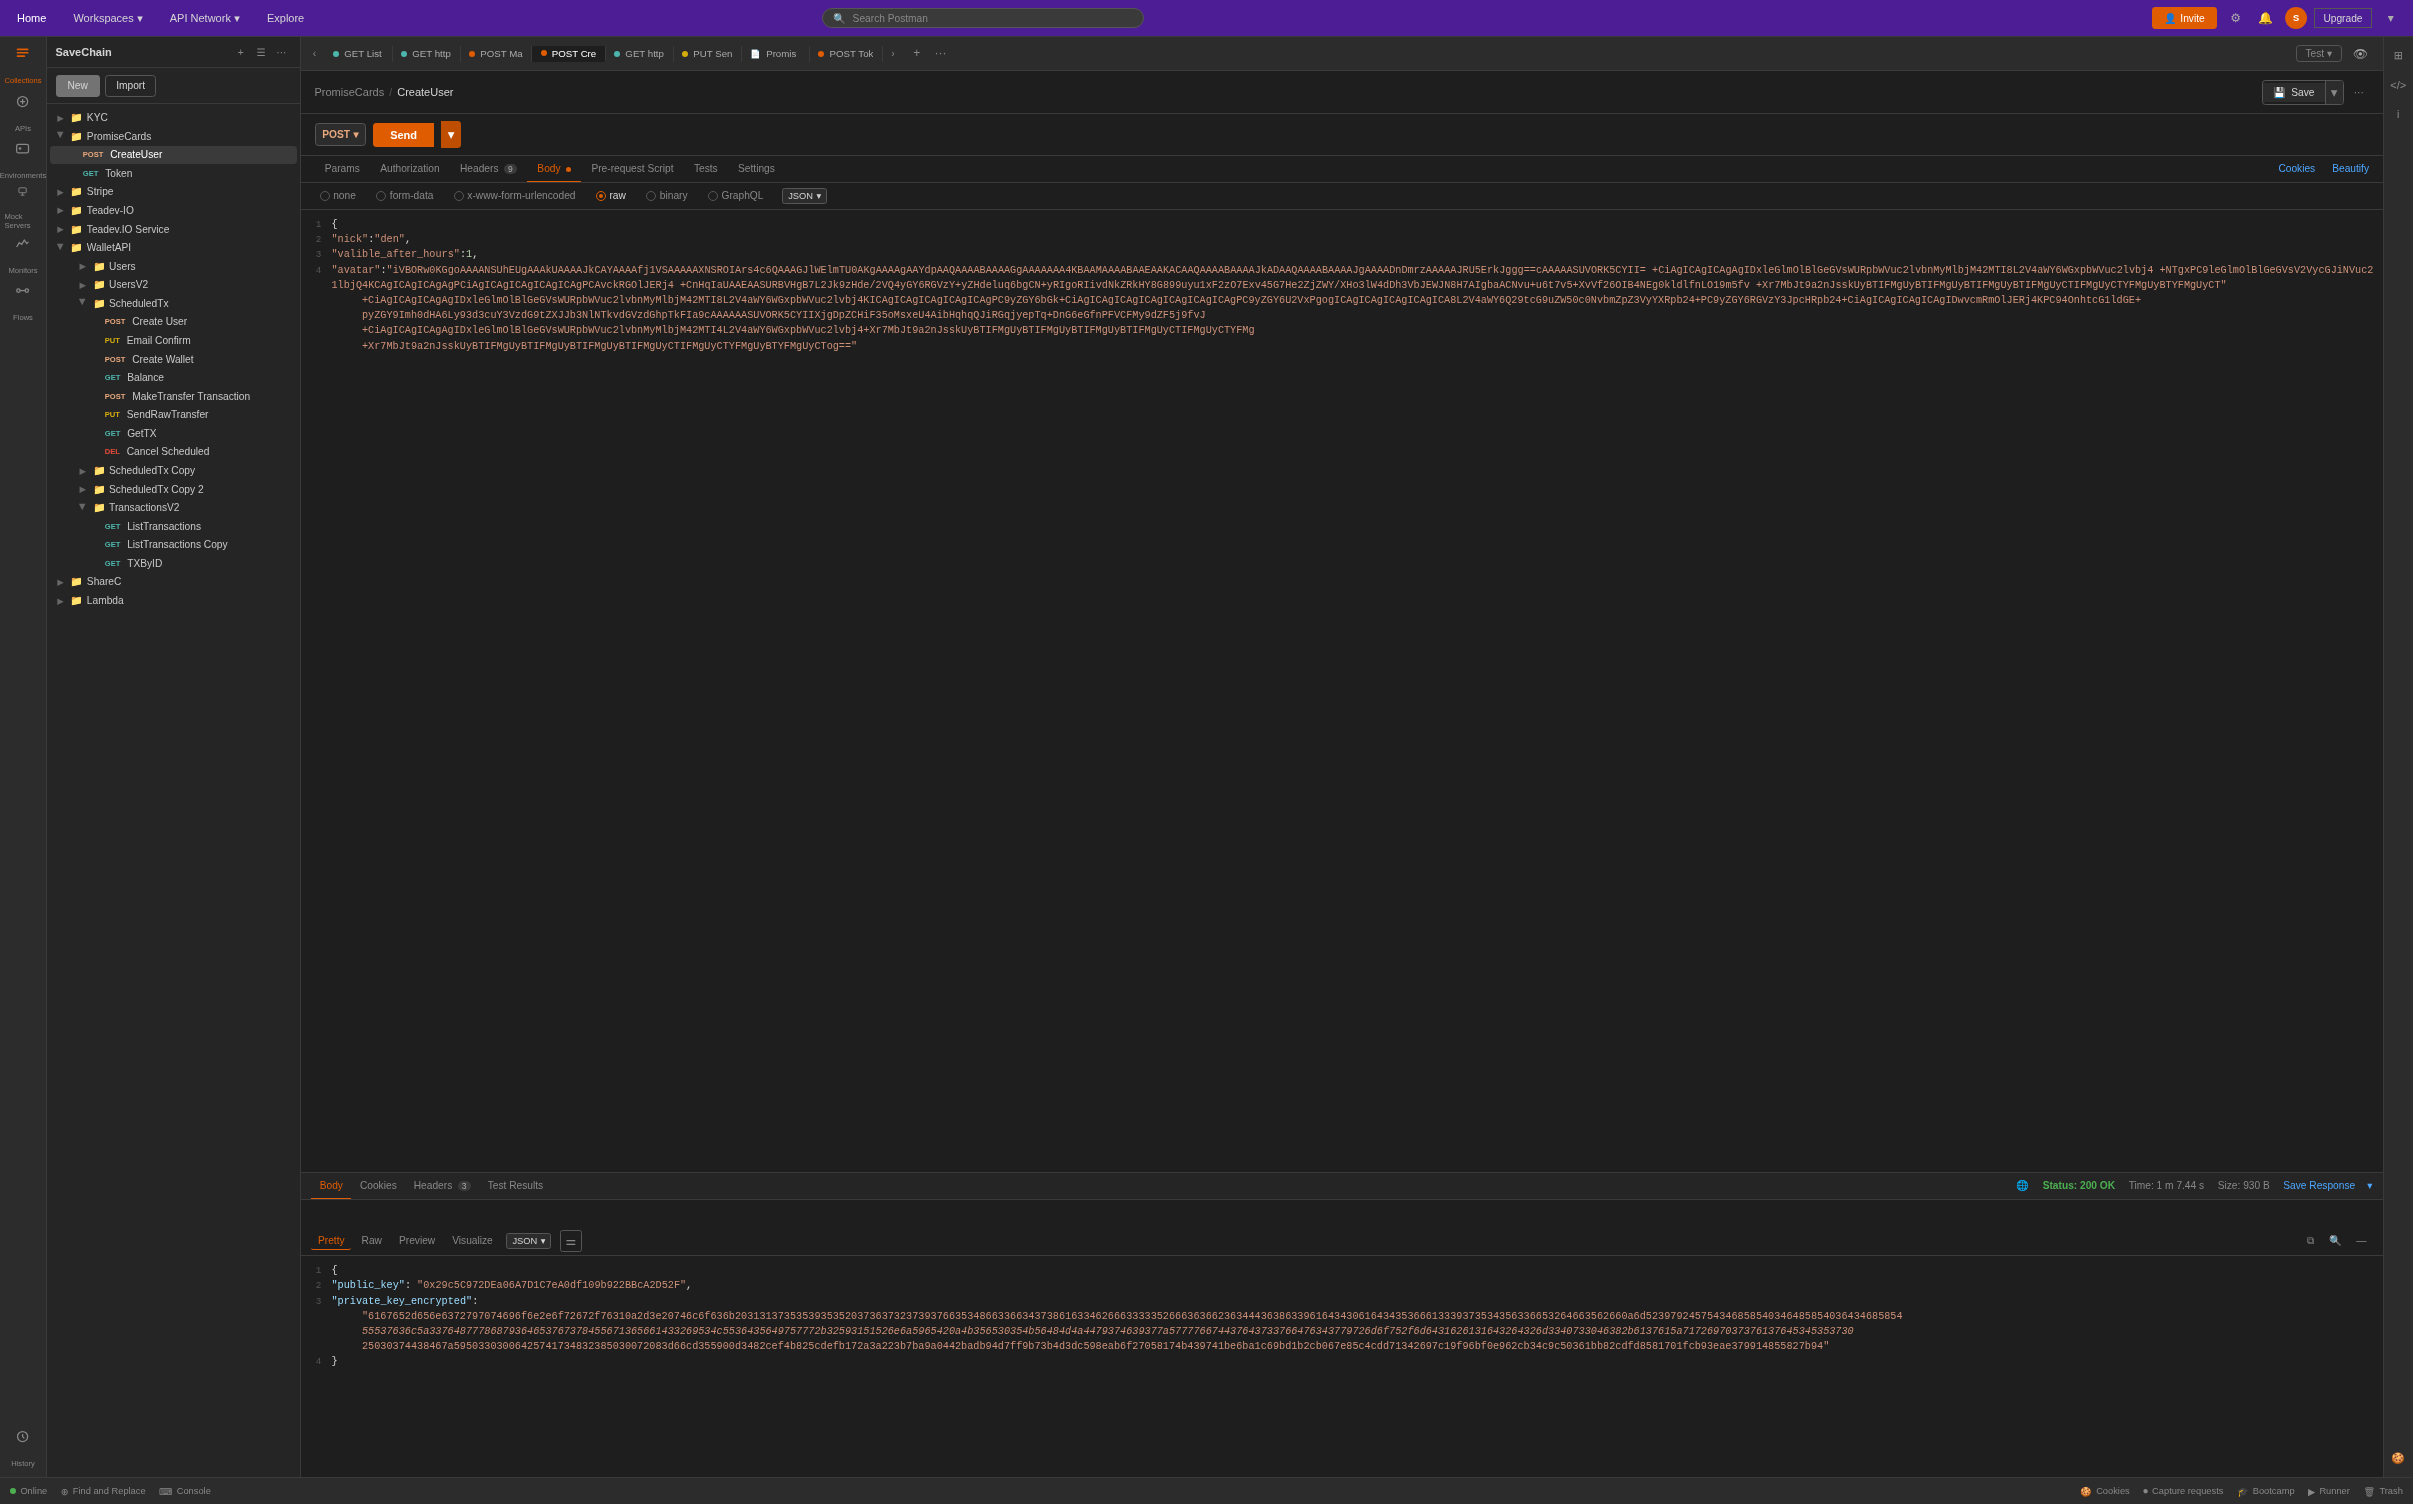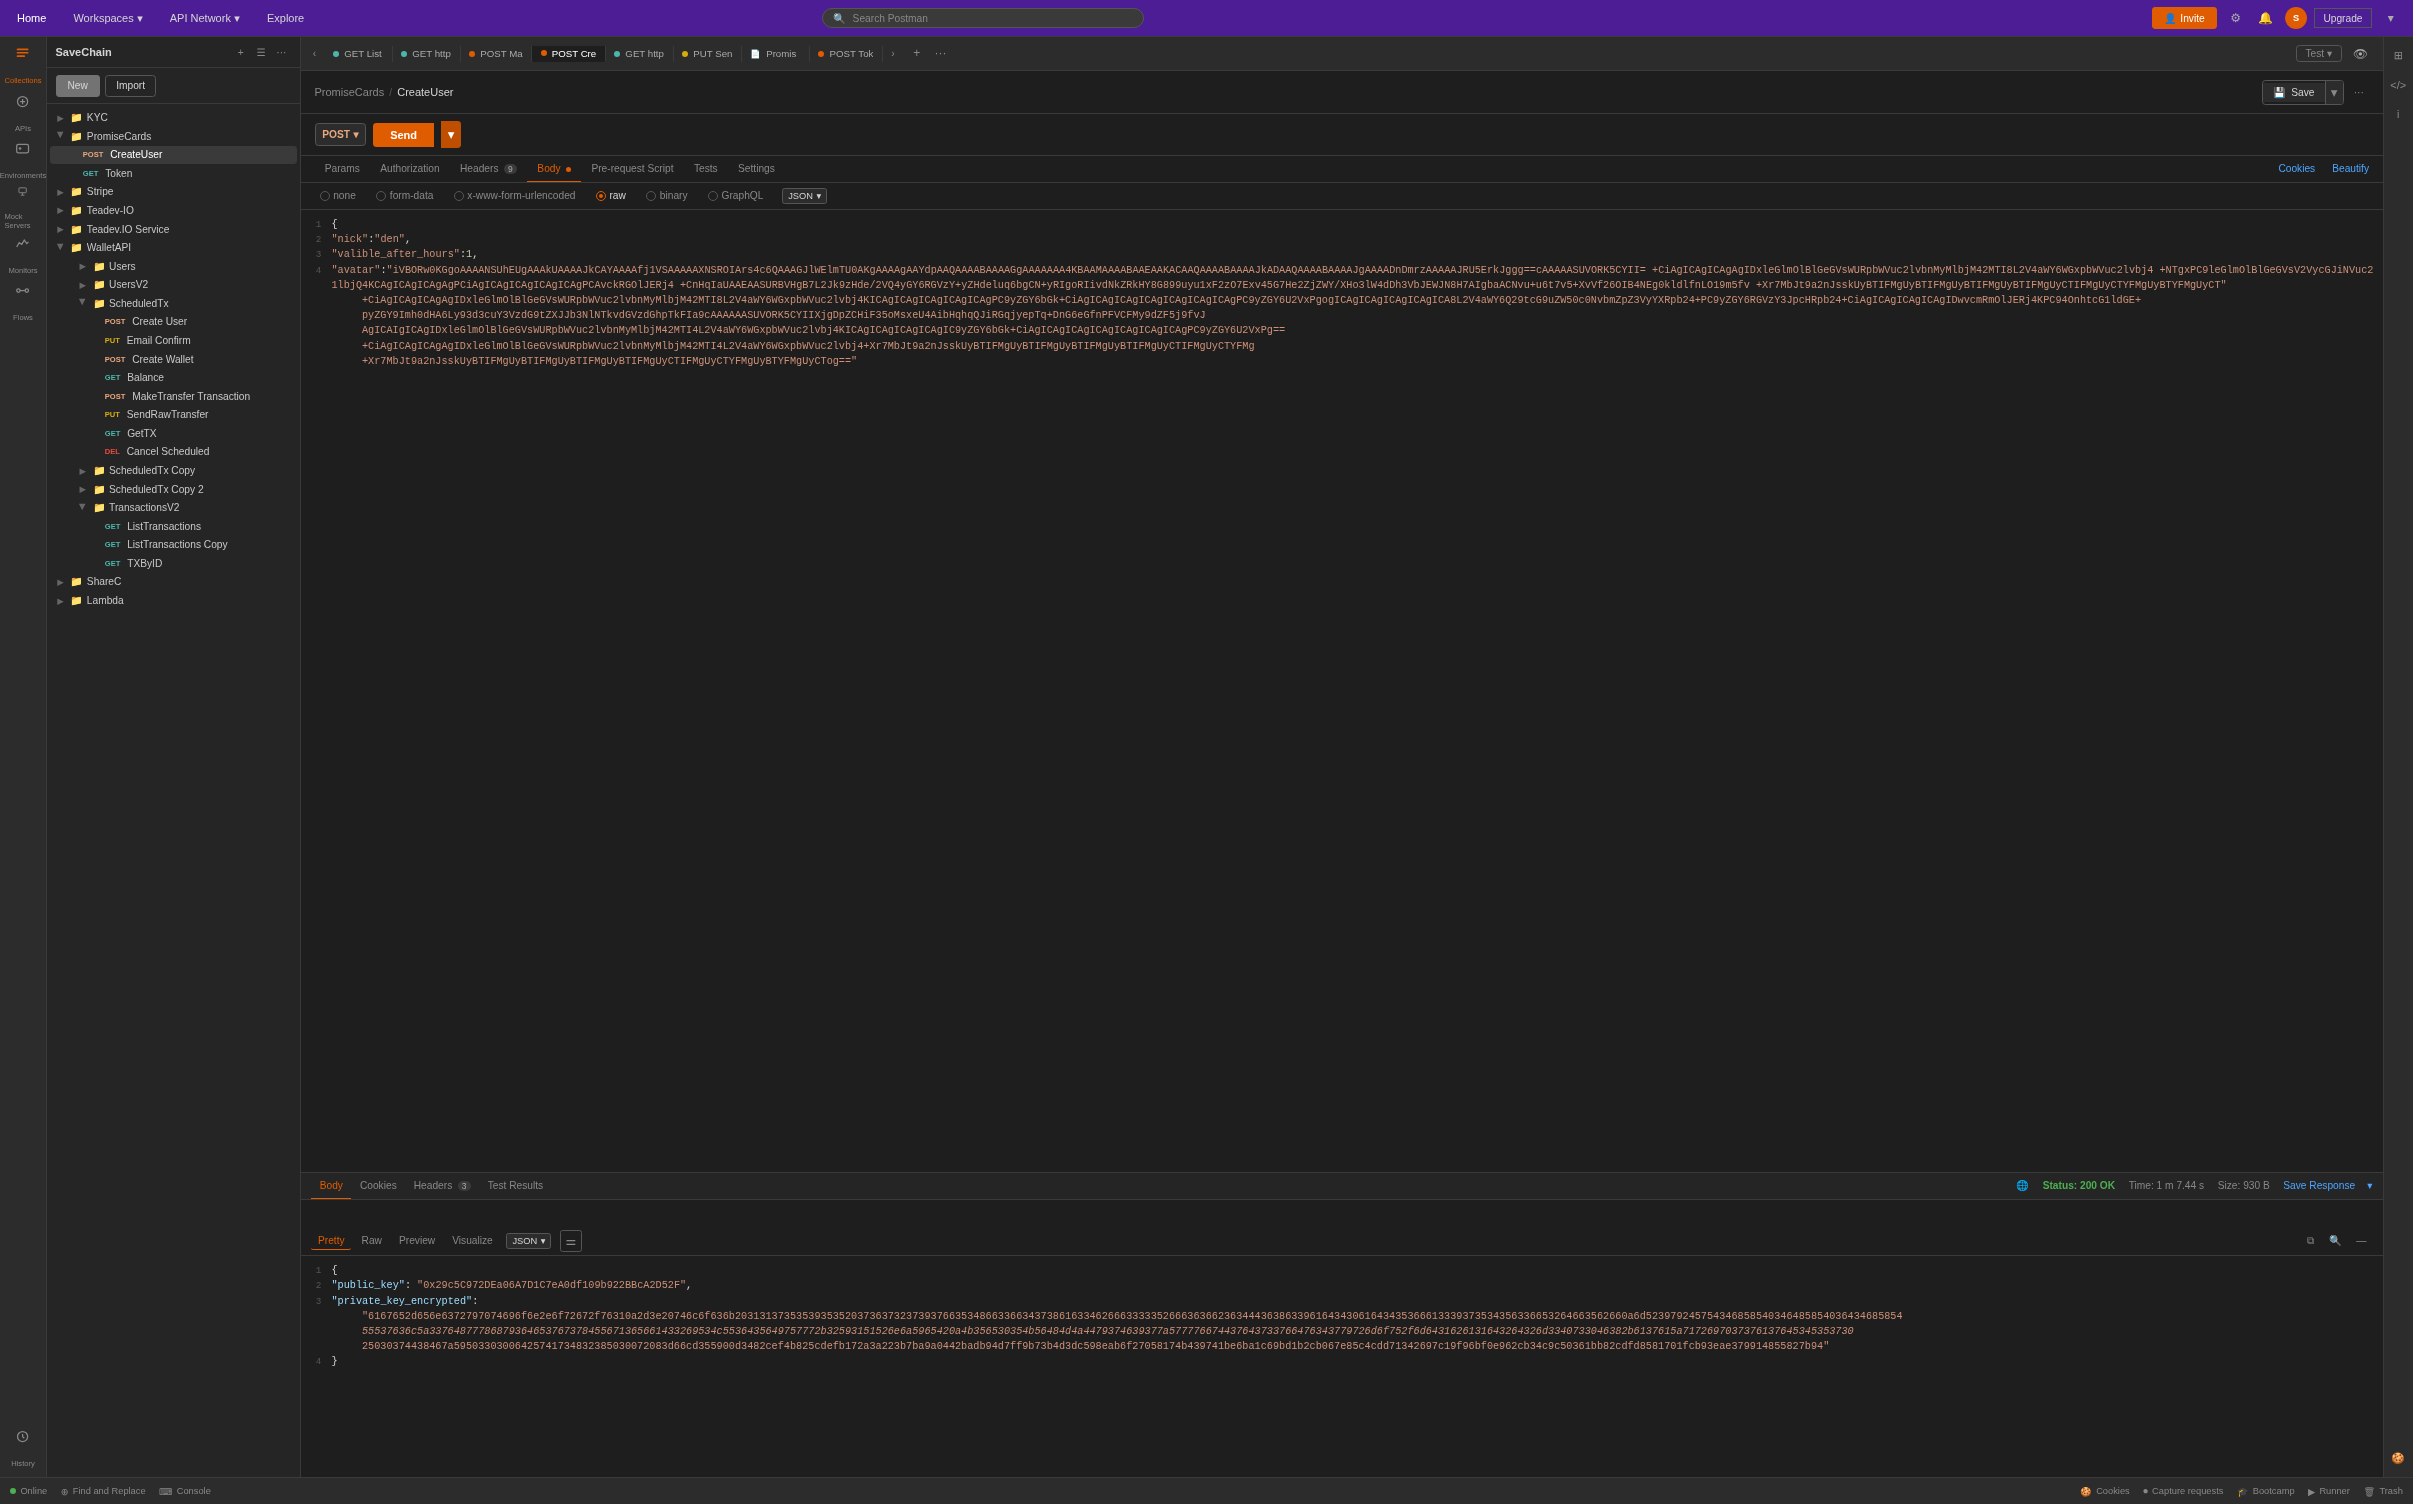--- a/index.html
+++ b/index.html
@@ -536,24 +536,20 @@
         <div class="code-line">
           <span class="line-num"></span>
           <span class="line-content code-string" style="padding-left:30.5px;">+CiAgICAgICAgAgIDxleGlmOlBlGeGVsWURpbWVuc2lvbnMyMlbjM42MTI8L2V4aWY6WGxpbWVuc2lvbj4KICAgICAgICAgICAgICAgPC9yZGY6bGk+CiAgICAgICAgICAgICAgICAgICAgPC9yZGY6U2VxPgogICAgICAgICAgICAgICA8L2V4aWY6Q29tcG9uZW50c0NvbmZpZ3VyYXRpb24+PC9yZGY6RGVzY3JpcHRpb24+CiAgICAgICAgICAgIDwvcmRmOlJERj4KPC94OnhtcG1ldGE+</span>
         </div>
         <div class="code-line">
           <span class="line-num"></span>
           <span class="line-content code-string" style="padding-left:30.5px;">pyZGY9Imh0dHA6Ly93d3cuY3VzdG9tZXJJb3NlNTkvdGVzdGhpTkFIa9cAAAAAASUVORK5CYIIXjgDpZCHiF35oMsxeU4AibHqhqQJiRGqjyepTq+DnG6eGfnPFVCFMy9dZF5j9fvJ</span>
         </div>
         <div class="code-line">
           <span class="line-num"></span>
-          <span class="line-content code-string" style="padding-left:30.5px;">AgICAIgICAgIDxleGlmOlBlGeGVsWURpbWVuc2lvbnMyMlbjM42MTI4L2V4aWY6WGxpbWVuc2lvbj4KICAgICAgICAgICAgIC9yZGY6bGk+CiAgICAgICAgICAgICAgICAgICAgPC9yZGY6U2VxPg==</span>
-        </div>
-        <div class="code-line">
-          <span class="line-num"></span>
           <span class="line-content code-string" style="padding-left:30.5px;">+CiAgICAgICAgAgIDxleGlmOlBlGeGVsWURpbWVuc2lvbnMyMlbjM42MTI4L2V4aWY6WGxpbWVuc2lvbj4+Xr7MbJt9a2nJsskUyBTIFMgUyBTIFMgUyBTIFMgUyBTIFMgUyCTIFMgUyCTYFMg</span>
         </div>
         <div class="code-line">
           <span class="line-num"></span>
           <span class="line-content code-string" style="padding-left:30.5px;">+Xr7MbJt9a2nJsskUyBTIFMgUyBTIFMgUyBTIFMgUyBTIFMgUyCTIFMgUyCTYFMgUyBTYFMgUyCTog=="</span>
         </div>
       </div>
 
       <div class="response-panel">
 

